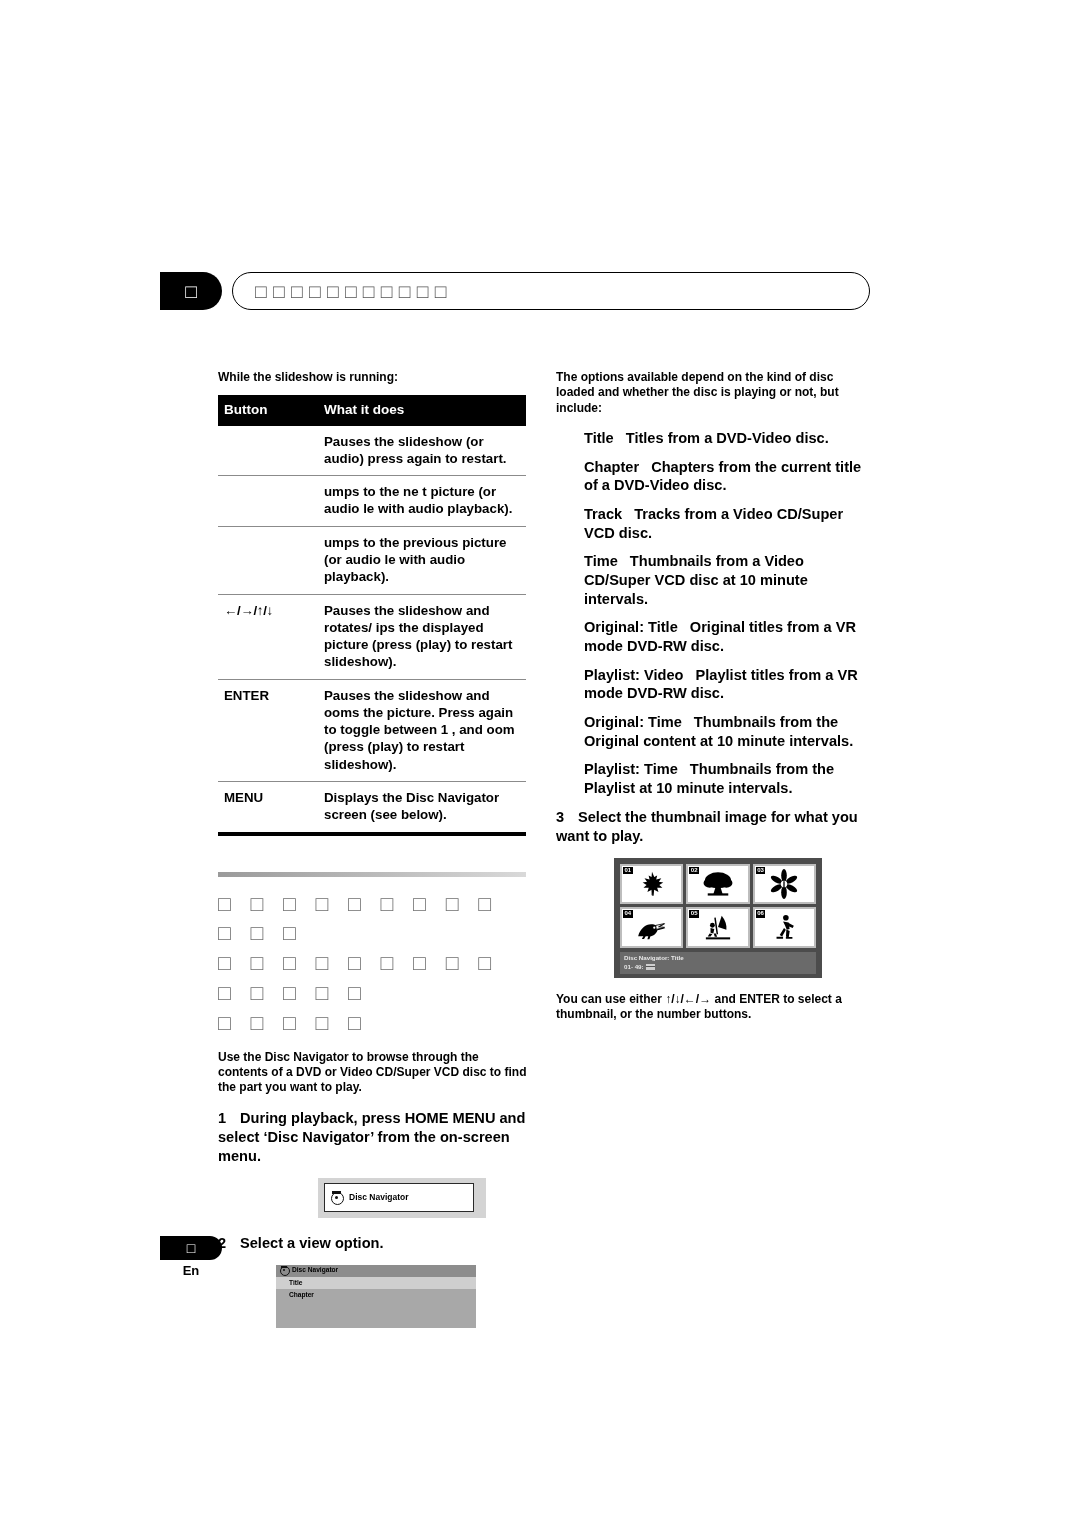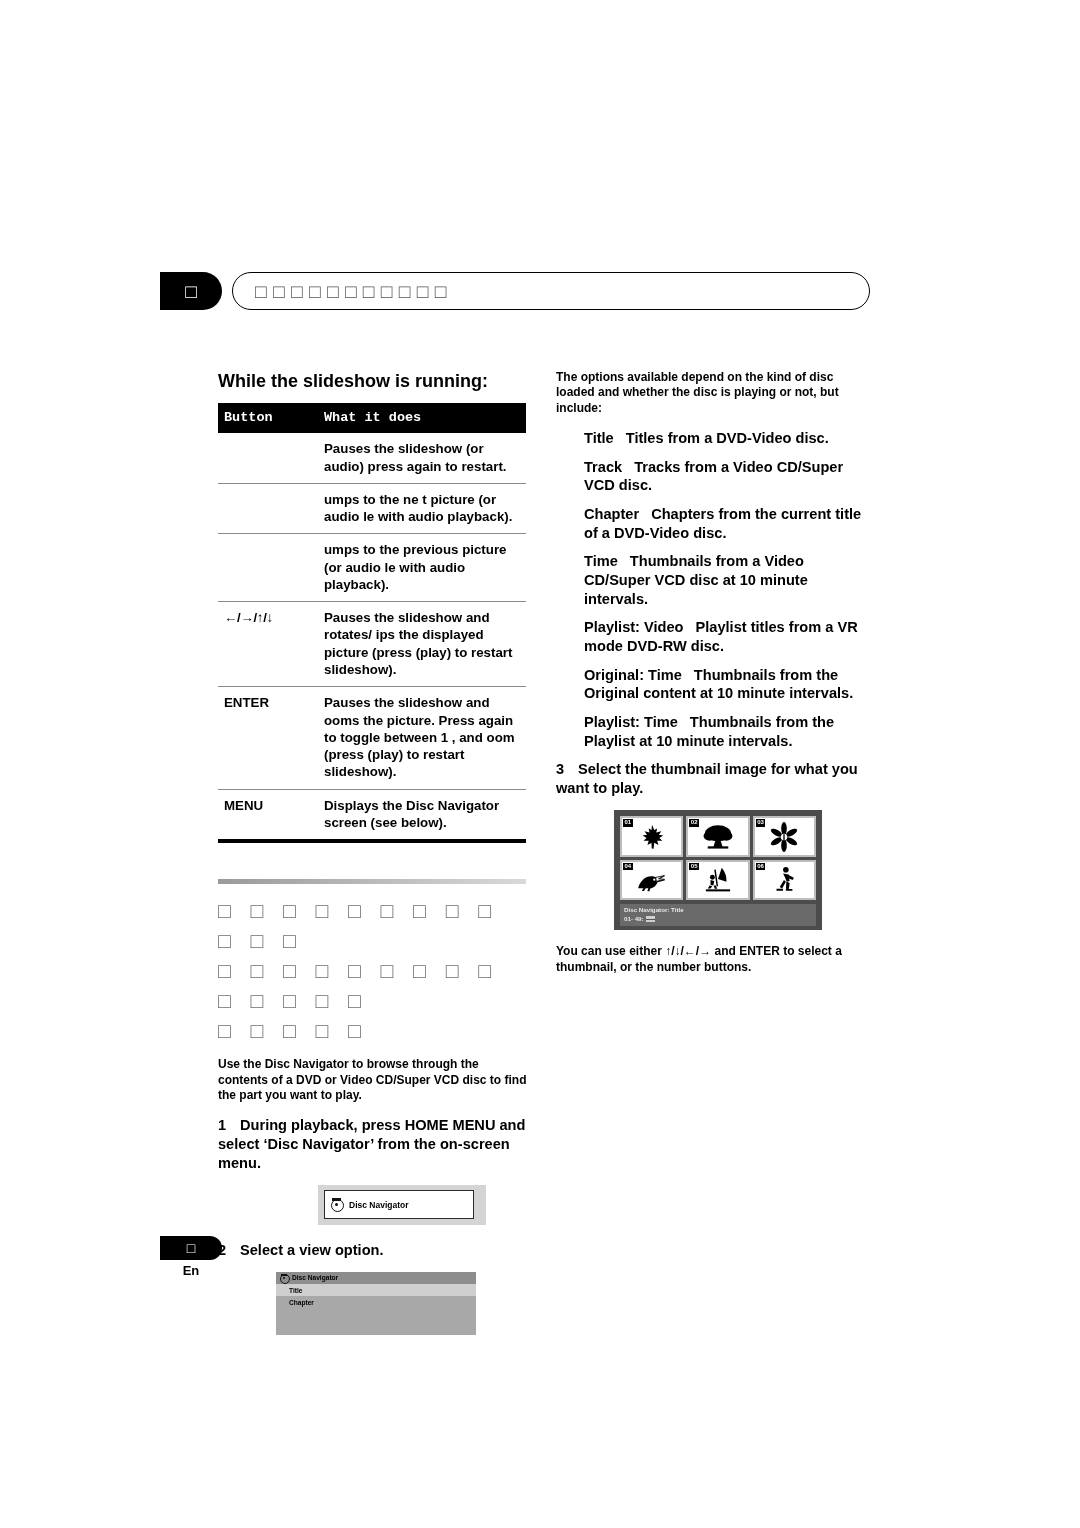--- a/index.html
+++ b/index.html
@@ -30,34 +30,33 @@
   .header-bar span{
     padding-left:22px;font-size:19px;font-weight:bold;
     letter-spacing:6.5px;color:#555;line-height:1;
   }
 
   
   .col-left{position:absolute;left:218px;top:370px;width:310px;}
   .col-right{position:absolute;left:556px;top:370px;width:318px;}
 
   h3.sub{
-    font-size:18px;font-weight:bold;margin:0 0 10px 0;line-height:1.28;
+    font-size:12px;font-weight:bold;margin:0 0 10px 0;line-height:1.28;
   }
 
   
   table.btn-table{
     border-collapse:collapse;width:308px;table-layout:fixed;
     margin:0;
   }
   table.btn-table th{
     background:#000;color:#fff;text-align:left;
     font-size:13.5px;font-weight:bold;
     padding:7px 0 7px 6px;
     line-height:1.2;
-    font-family:Liberation Mono, monospace;
   }
   table.btn-table th.c1{width:94px;}
   table.btn-table td{
     vertical-align:top;
     font-size:13.3px;font-weight:bold;line-height:1.30;
     padding:7px 4px 8px 6px;
     border-top:1.6px solid #8b8b8b;
   }
   table.btn-table tr.first td{border-top:none;}
   table.btn-table td.c1{width:94px;padding-left:6px;}
@@ -289,27 +288,30 @@
   </div>
 
   <div class="col-right">
 
     <p class="body">The options available depend on the kind of disc loaded and whether the disc is playing or not, but include:</p>
 
     <p class="opt">
       <span class="term">Title</span><span class="gap"></span><span>Titles from a DVD-Video disc.</span>
     </p>
     <p class="opt">
+      <span class="term">Chapter</span><span class="gap"></span><span>Chapters from the current title of a DVD-Video disc.</span>
+    </p>
+    <p class="opt">
       <span class="term">Track</span><span class="gap"></span><span>Tracks from a Video CD/Super VCD disc.</span>
     </p>
     <p class="opt">
-      <span class="term">Chapter</span><span class="gap"></span><span>Chapters from the current title of a DVD-Video disc.</span>
-    </p>
-    <p class="opt">
       <span class="term">Time</span><span class="gap"></span><span>Thumbnails from a Video CD/Super VCD disc at 10 minute intervals.</span>
+    </p>
+    <p class="opt">
+      <span class="term">Original: Title</span><span class="gap"></span><span>Original titles from a VR mode DVD-RW disc.</span>
     </p>
     <p class="opt">
       <span class="term">Playlist: Video</span><span class="gap"></span><span>Playlist titles from a VR mode DVD-RW disc.</span>
     </p>
     <p class="opt">
       <span class="term">Original: Time</span><span class="gap"></span><span>Thumbnails from the Original content at 10 minute intervals.</span>
     </p>
     <p class="opt">
       <span class="term">Playlist: Time</span><span class="gap"></span><span>Thumbnails from the Playlist at 10 minute intervals.</span>
     </p>

